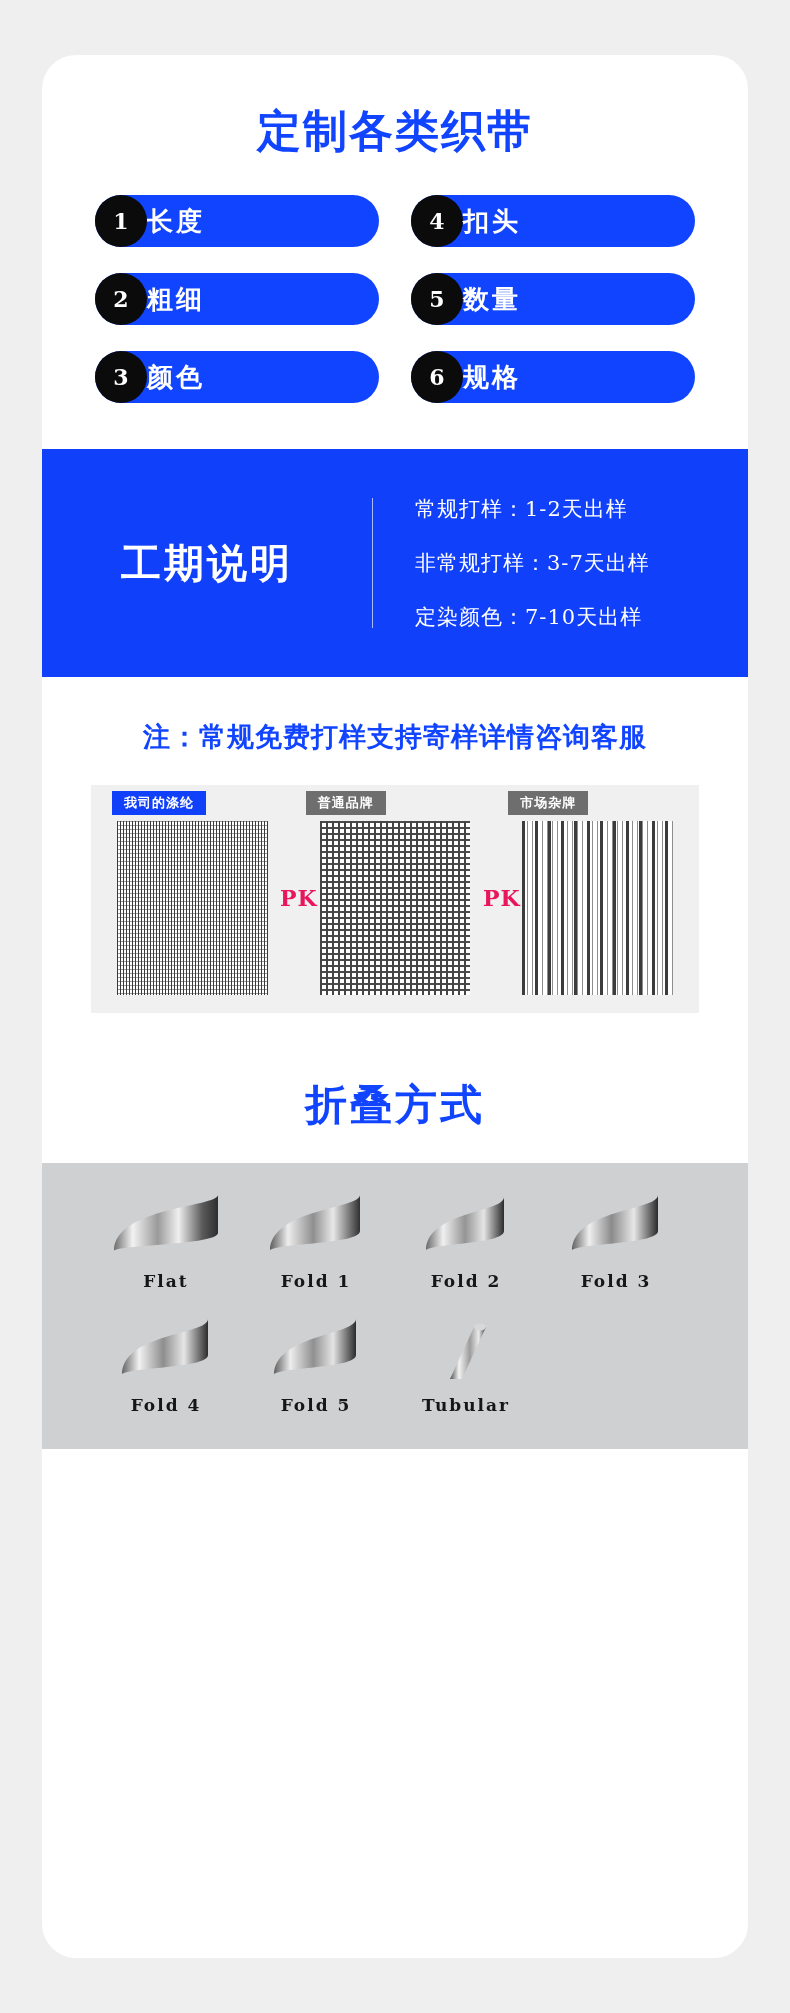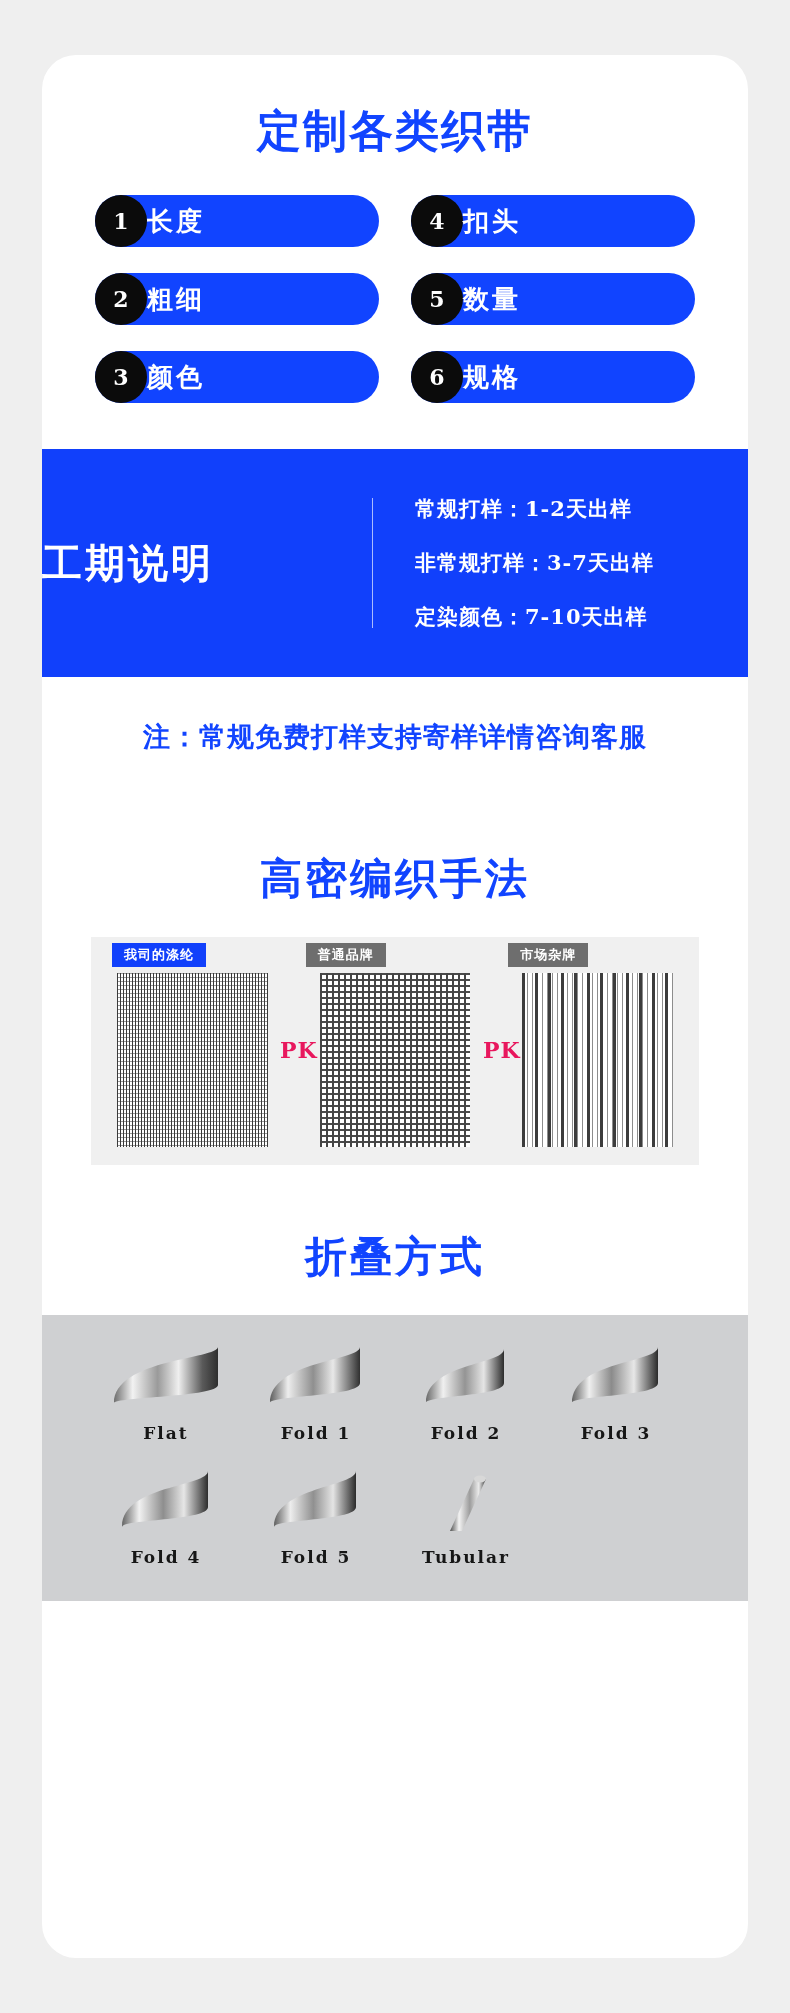--- a/index.html
+++ b/index.html
@@ -87,40 +87,40 @@
   
   .blue-band{
     margin-top:46px;
     background:#1140fb;
     height:228px;
     display:flex;
     align-items:center;
   }
   .band-left{
     width:330px;
-    text-align:left;
+    text-align:center;
     color:#ffffff;
     font-family:"DejaVu Serif", serif;
     font-weight:bold;
     font-size:40px;
     letter-spacing:3px;
   }
   .band-divider{
     width:1px;
     height:130px;
     background:rgba(255,255,255,.65);
   }
   .band-right{
     flex:1 1 auto;
     padding-left:42px;
   }
   .band-right .line{
     color:#ffffff;
     font-family:"DejaVu Serif", serif;
-    font-weight:bold;
+    font-weight:normal;
     font-size:21px;
     line-height:54px;
     letter-spacing:1px;
   }
 
   
   .note{
     margin-top:42px;
     text-align:center;
     color:#1144ff;
@@ -277,21 +277,20 @@
       <div class="band-divider"></div>
       <div class="band-right">
         <div class="line">常规打样：1-2天出样</div>
         <div class="line">非常规打样：3-7天出样</div>
         <div class="line">定染颜色：7-10天出样</div>
       </div>
     </div>
 
     <div class="note">注：常规免费打样支持寄样详情咨询客服</div>
 
-    <div class="sec-heading weave">高密编织手法</div>
 
     <div class="weave-wrap">
       <div class="weave-col">
         <div class="weave-label blue">我司的涤纶</div>
         <div class="swatch dense"></div>
       </div>
       <div class="weave-col">
         <div class="weave-label gray">普通品牌</div>
         <div class="swatch mid"></div>
       </div>

